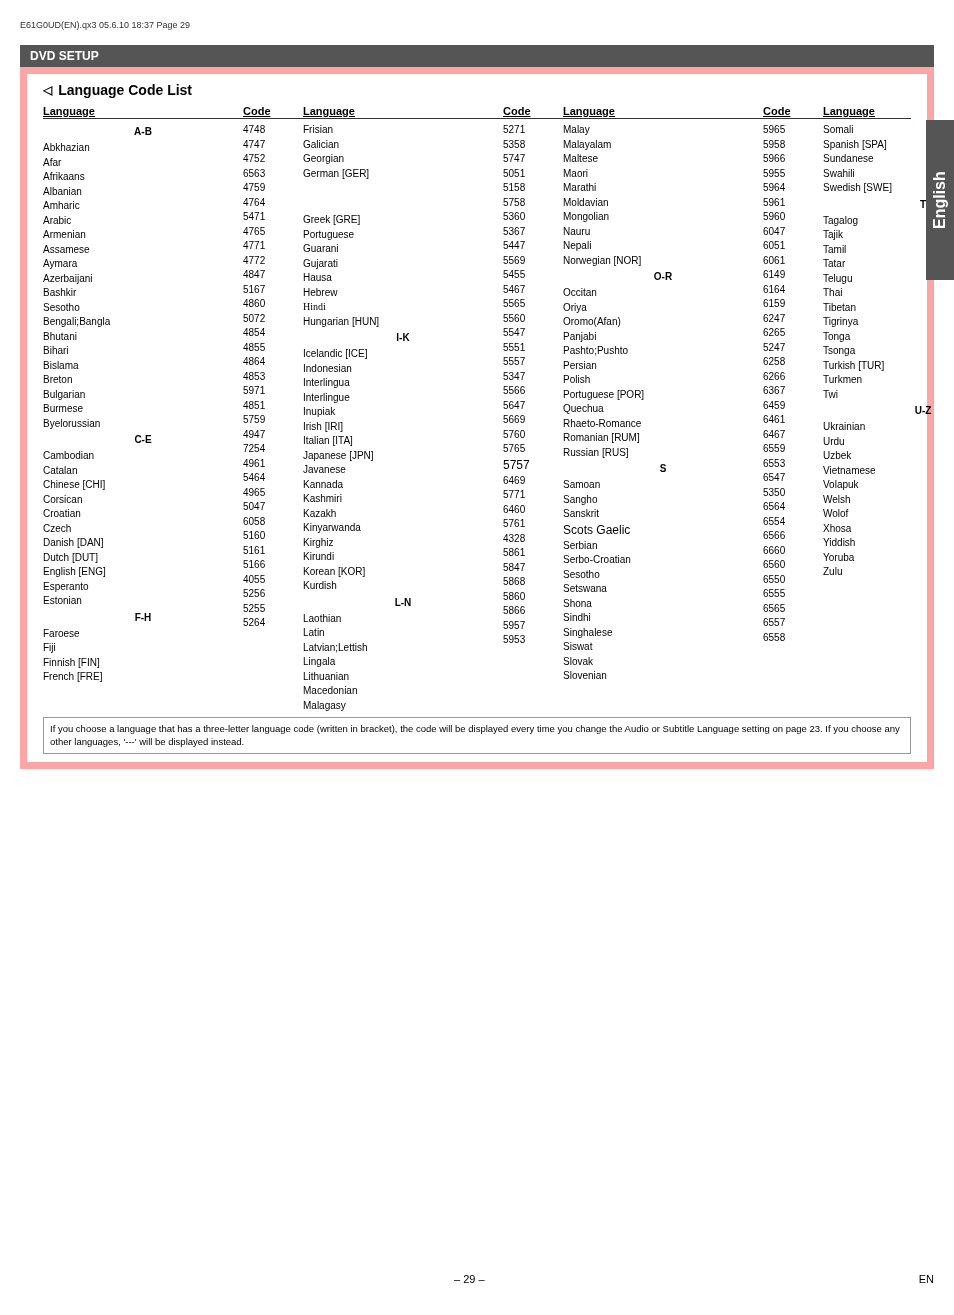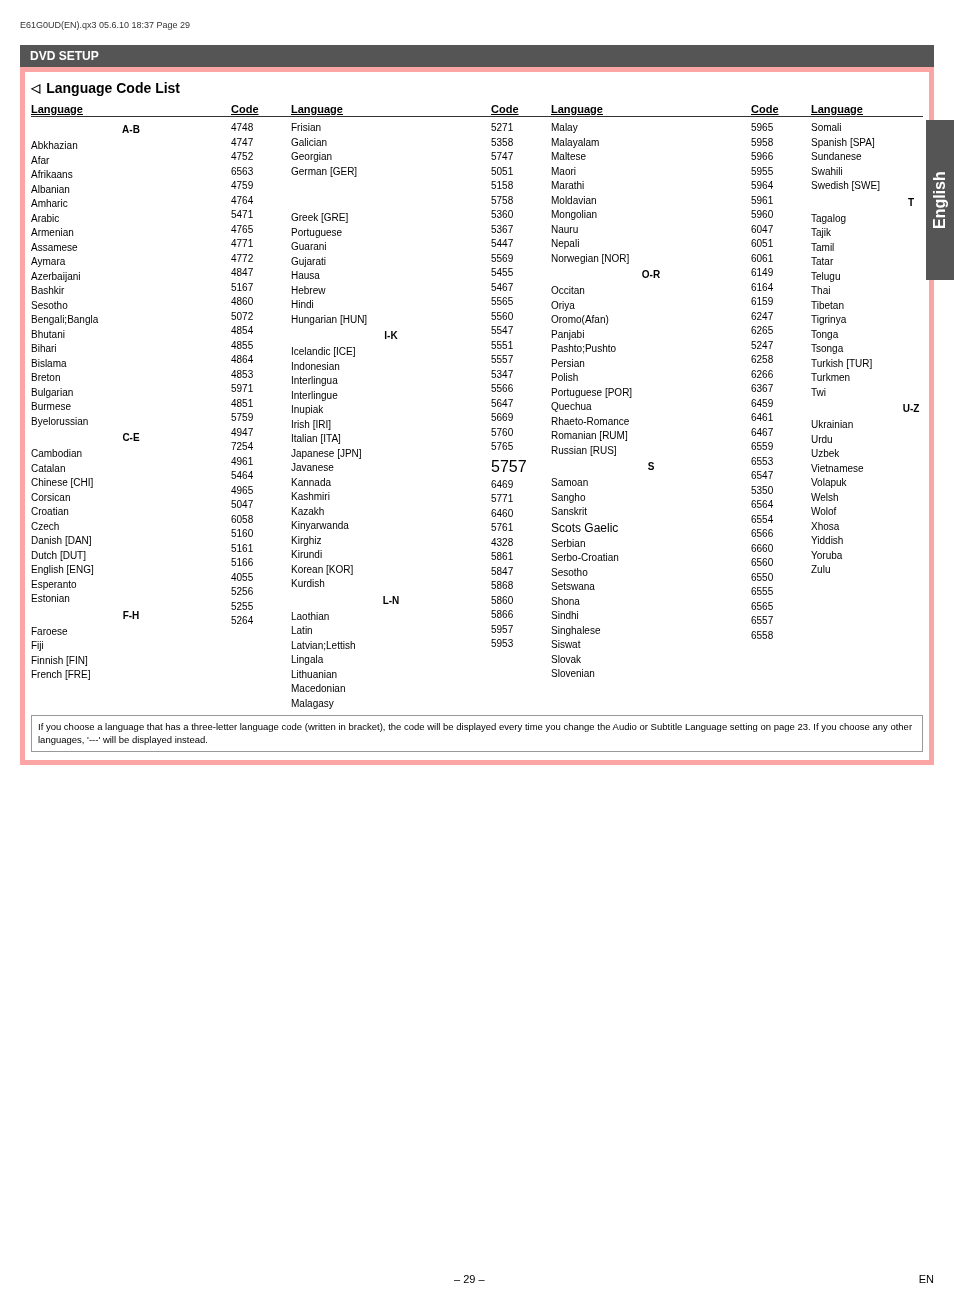--- a/index.html
+++ b/index.html
@@ -20,22 +20,22 @@
     }
     .dvd-setup-bar {
       background: #555;
       color: #fff;
       font-weight: bold;
       font-size: 12px;
       padding: 4px 10px;
       margin-bottom: 0;
     }
     .language-code-section {
-      border: 5px solid #fca5a5;
-      padding: 8px 6px;
+      border: 7px solid #fca5a5;
+      padding: 8px 16px;
     }
     .section-title {
       font-size: 13px;
       font-weight: bold;
       margin-bottom: 6px;
       display: flex;
       align-items: center;
       gap: 6px;
     }
     .section-title::before {
@@ -230,21 +230,21 @@
         <div class="lang-entry" style="font-size: 10px; line-height: 1.45;">Frisian</div>
         <div class="lang-entry" style="font-size: 10px; line-height: 1.45;">Galician</div>
         <div class="lang-entry" style="font-size: 10px; line-height: 1.45;">Georgian</div>
         <div class="lang-entry" style="font-size: 10px; line-height: 1.45;">German [GER]</div>
         <div class="lang-entry" style="font-size: 10px; line-height: 1.45; margin-top: 32px;">Greek [GRE]</div>
         <div class="lang-entry" style="font-size: 10px; line-height: 1.45;">Portuguese</div>
         <div class="lang-entry" style="font-size: 10px; line-height: 1.45;">Guarani</div>
         <div class="lang-entry" style="font-size: 10px; line-height: 1.45;">Gujarati</div>
         <div class="lang-entry" style="font-size: 10px; line-height: 1.45;">Hausa</div>
         <div class="lang-entry" style="font-size: 10px; line-height: 1.45;">Hebrew</div>
-        <div class="lang-entry" style="font-size: 10px; line-height: 1.45;">Hindi</div>
+        <div class="lang-entry" style="font-size: 10px; line-height: 1.45; font-family: Liberation Serif, serif;">Hindi</div>
         <div class="lang-entry" style="font-size: 10px; line-height: 1.45;">Hungarian [HUN]</div>
         <div class="section-label">I-K</div>
         <div class="lang-entry" style="font-size: 10px; line-height: 1.45;">Icelandic [ICE]</div>
         <div class="lang-entry" style="font-size: 10px; line-height: 1.45;">Indonesian</div>
         <div class="lang-entry" style="font-size: 10px; line-height: 1.45;">Interlingua</div>
         <div class="lang-entry" style="font-size: 10px; line-height: 1.45;">Interlingue</div>
         <div class="lang-entry" style="font-size: 10px; line-height: 1.45;">Inupiak</div>
         <div class="lang-entry" style="font-size: 10px; line-height: 1.45;">Irish [IRI]</div>
         <div class="lang-entry" style="font-size: 10px; line-height: 1.45;">Italian [ITA]</div>
         <div class="lang-entry" style="font-size: 10px; line-height: 1.45;">Japanese [JPN]</div>
@@ -284,21 +284,21 @@
         <div class="lang-entry" style="font-size: 10px; line-height: 1.45;">5560</div>
         <div class="lang-entry" style="font-size: 10px; line-height: 1.45;">5547</div>
         <div class="lang-entry" style="font-size: 10px; line-height: 1.45;">5551</div>
         <div class="lang-entry" style="font-size: 10px; line-height: 1.45;">5557</div>
         <div class="lang-entry" style="font-size: 10px; line-height: 1.45;">5347</div>
         <div class="lang-entry" style="font-size: 10px; line-height: 1.45;">5566</div>
         <div class="lang-entry" style="font-size: 10px; line-height: 1.45;">5647</div>
         <div class="lang-entry" style="font-size: 10px; line-height: 1.45;">5669</div>
         <div class="lang-entry" style="font-size: 10px; line-height: 1.45;">5760</div>
         <div class="lang-entry" style="font-size: 10px; line-height: 1.45;">5765</div>
-        <div class="lang-entry" style="font-size: 16px; line-height: 1.45;">5757</div>
+        <div class="lang-entry" style="font-size: 12px; line-height: 1.45;">5757</div>
         <div class="lang-entry" style="font-size: 10px; line-height: 1.45;">6469</div>
         <div class="lang-entry" style="font-size: 10px; line-height: 1.45;">5771</div>
         <div class="lang-entry" style="font-size: 10px; line-height: 1.45;">6460</div>
         <div class="lang-entry" style="font-size: 10px; line-height: 1.45;">5761</div>
         <div class="lang-entry" style="font-size: 10px; line-height: 1.45;">4328</div>
         <div class="section-label"></div>
         <div class="lang-entry" style="font-size: 10px; line-height: 1.45;">5861</div>
         <div class="lang-entry" style="font-size: 10px; line-height: 1.45;">5847</div>
         <div class="lang-entry" style="font-size: 10px; line-height: 1.45;">5868</div>
         <div class="lang-entry" style="font-size: 10px; line-height: 1.45;">5860</div>

